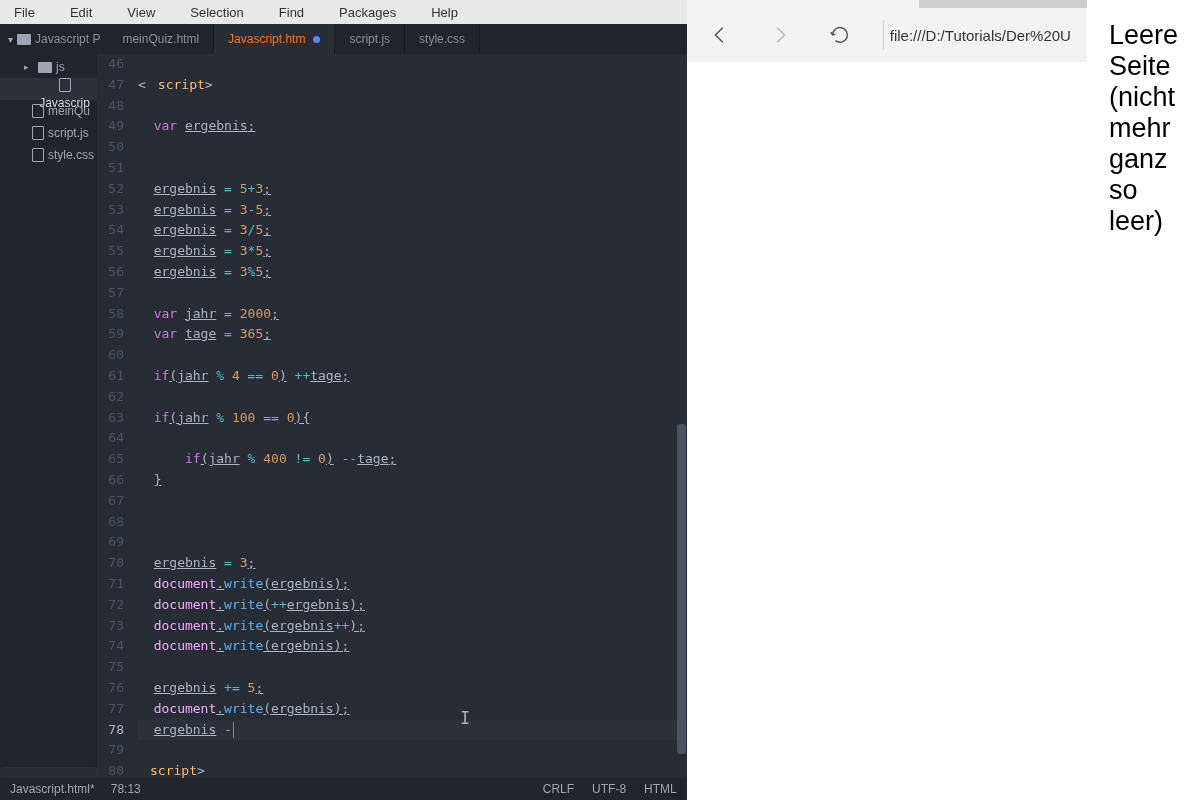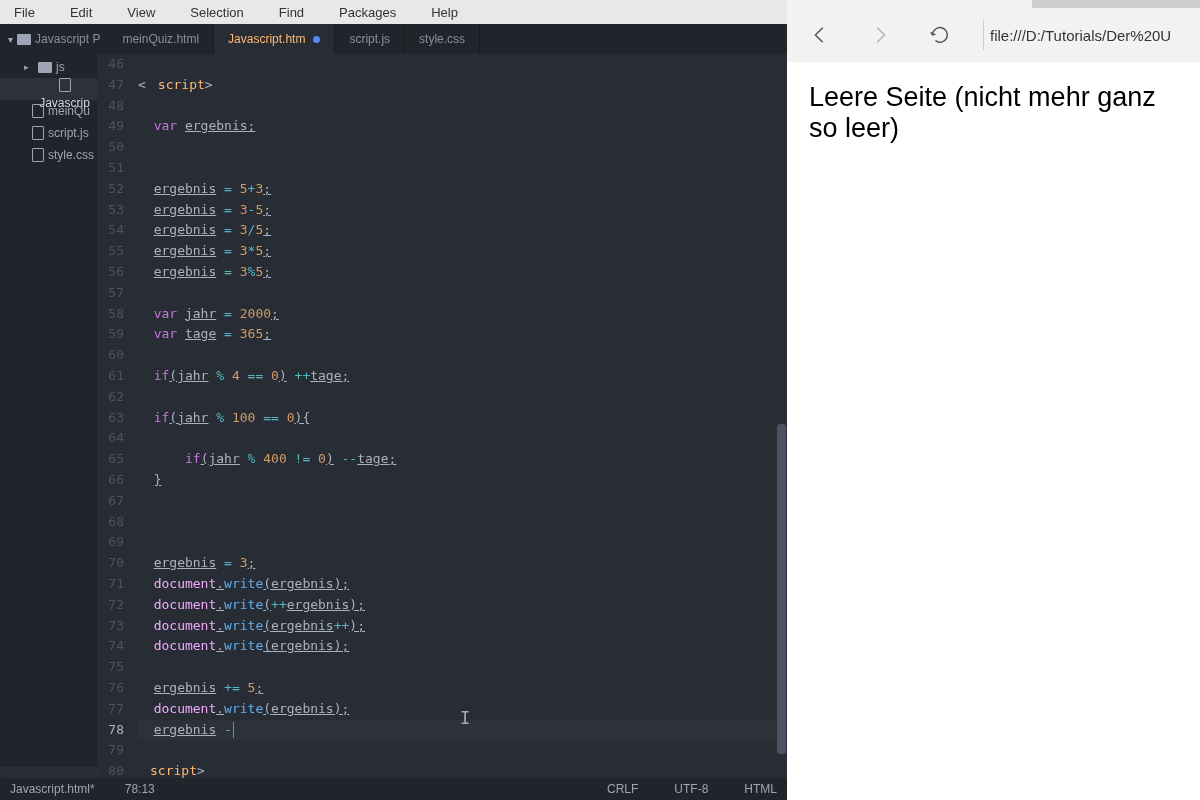--- a/index.html
+++ b/index.html
@@ -48,21 +48,21 @@
 }
 .proj-chevron { font-size: 10px; color: #9da5b4; }
 .proj-folder { width: 14px; height: 11px; background: #9da5b4; border-radius: 1px; }
 .tab {
   display: flex;
   align-items: center;
   padding: 0 14px;
   border-right: 1px solid #181a1f;
   cursor: default;
 }
-.tab.active { background: #282c34; color: #fdba74; }
+.tab.active { background: #282c34; color: #f97316; }
 .tab .dot { width: 7px; height: 7px; border-radius: 50%; background: #568af2; margin-left: 8px; }
 .body-row { flex: 1; display: flex; min-height: 0; }
 .sidebar {
   width: 97px;
   background: #21252b;
   color: #9da5b4;
   font-size: 12px;
   padding-top: 2px;
   overflow: hidden;
 }
@@ -155,39 +155,39 @@
 }
 .status-bar {
   height: 22px;
   background: #21252b;
   color: #9da5b4;
   font-size: 12px;
   display: flex;
   align-items: center;
   padding: 0 10px;
 }
-.status-left { display: flex; gap: 30px; }
-.status-right { margin-left: auto; display: flex; gap: 36px; }
+.status-left { display: flex; gap: 16px; }
+.status-right { margin-left: auto; display: flex; gap: 18px; }
 .h-scroll {
   position: absolute;
   left: 0;
   bottom: 22px;
   height: 11px;
   width: 98px;
   background: #3a3f4b;
   border-radius: 3px;
   opacity: .35;
 }
 
 
 .browser-pane {
   flex: 1;
   background: #fff;
   display: flex;
-  flex-direction: column;
+  flex-direction: row;
   justify-content: center;
 }
 .browser-chrome {
   height: 62px;
   background: #f2f2f2;
   display: flex;
   flex-direction: column;
 }
 .browser-top {
   height: 8px;

